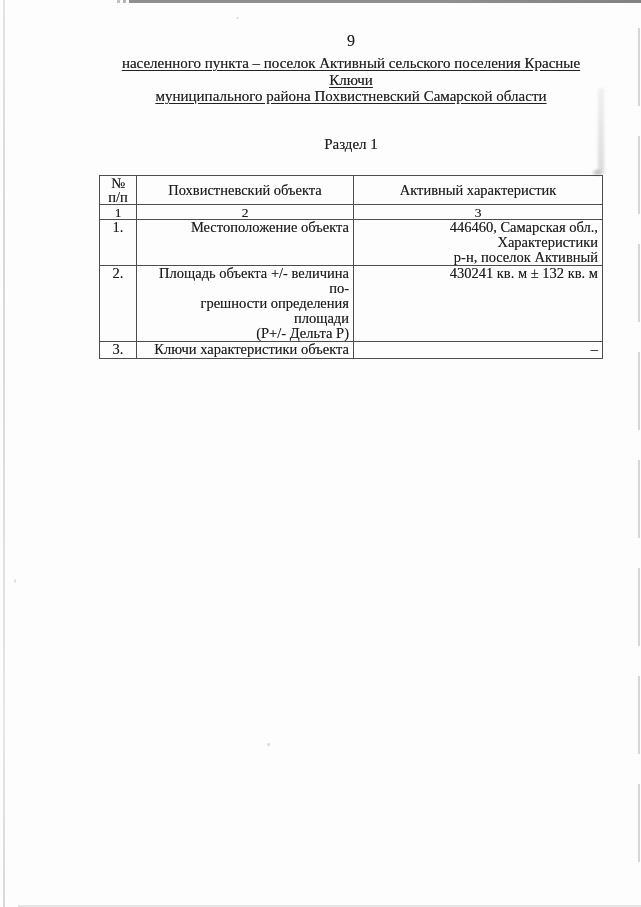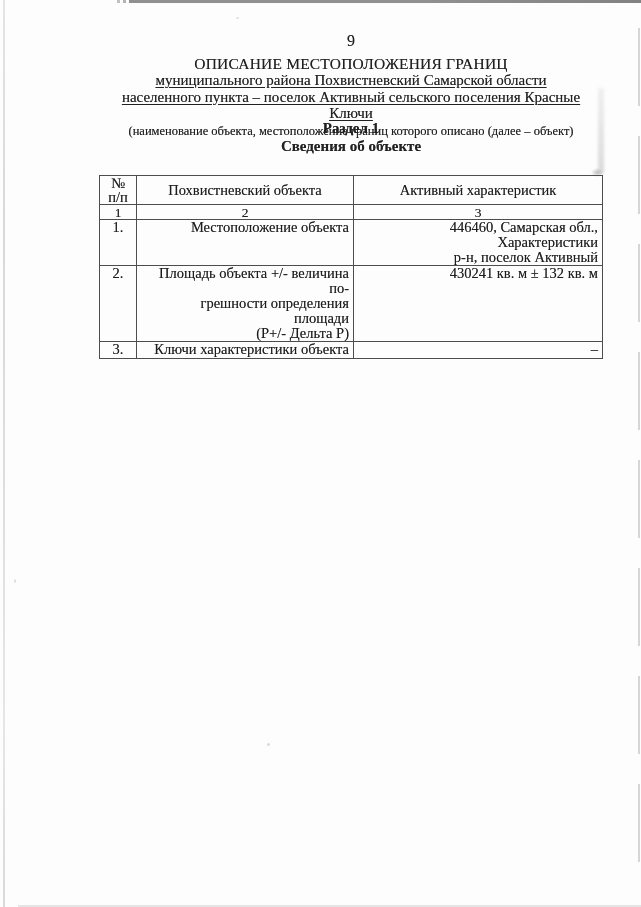--- a/index.html
+++ b/index.html
@@ -39,21 +39,21 @@
   .speck.s3{left:236px;top:17px;width:3px;height:2px;background:#e2e2e2;}
   
   .content{position:absolute;left:99px;top:0;width:504px;text-align:center;
     text-shadow:0 0 .4px rgba(33,33,33,.55);}
   .page-number{position:absolute;top:32px;left:0;width:100%;font-size:16px;}
   .title-block{position:absolute;top:55px;left:0;width:100%;}
   .doc-title{font-size:15.5px;line-height:17px;letter-spacing:.2px;}
   .doc-subtitle{font-size:15px;line-height:16.5px;text-decoration:underline;
     text-underline-offset:2px;}
   .doc-caption{font-size:12.5px;line-height:15px;margin-top:2px;}
-  .section-block{position:absolute;top:120px;left:0;width:100%;font-weight:bold;}
+  .section-block{position:absolute;top:136px;left:0;width:100%;}
   .section-title{font-size:15px;line-height:17px;}
   .section-subtitle{font-size:15px;line-height:18px;}
   
   table.obj{
     position:absolute;left:99px;top:175px;width:503px;table-layout:fixed;
     border-collapse:collapse;font-size:14.5px;color:#1e1e1e;
     text-shadow:0 0 .4px rgba(30,30,30,.55);
   }
   table.obj th,table.obj td{border:1px solid #4d4d4d;padding:0;overflow:hidden;}
   table.obj th{font-weight:normal;text-align:center;vertical-align:middle;
@@ -77,29 +77,26 @@
   <div class="scan-corner-smudge"></div>
   <div class="scan-bottom"></div>
   <div class="speck s1"></div>
   <div class="speck s2"></div>
   <div class="speck s3"></div>
 
   <div class="content">
     <div class="page-number">9</div>
 
     <div class="title-block">
-      <div class="doc-title">ОПИСАНИЕ МЕСТОПОЛОЖЕНИЯ ГРАНИЦ</div>
+      <div class="doc-subtitle">населенного пункта – поселок Активный сельского поселения Красные Ключи</div>
       <div class="doc-subtitle">муниципального района Похвистневский Самарской области</div>
-      <div class="doc-subtitle">населенного пункта – поселок Активный сельского поселения Красные Ключи</div>
-      <div class="doc-caption">(наименование объекта, местоположение границ которого описано (далее – объект)</div>
     </div>
 
     <div class="section-block">
       <div class="section-title">Раздел 1</div>
-      <div class="section-subtitle">Сведения об объекте</div>
     </div>
   </div>
 
   <table class="obj">
     <colgroup>
       <col style="width:37px">
       <col style="width:217px">
       <col style="width:249px">
     </colgroup>
     <tbody>

